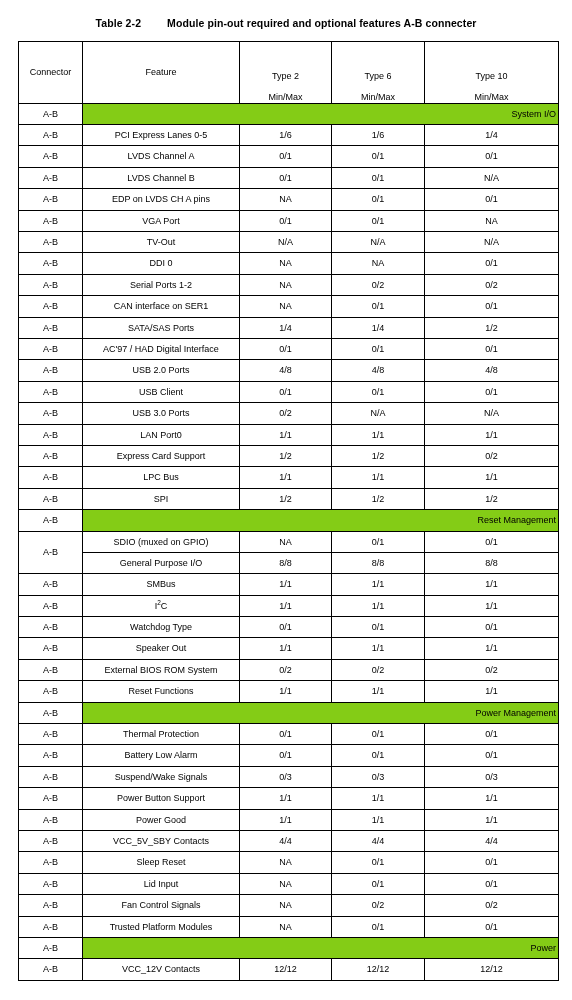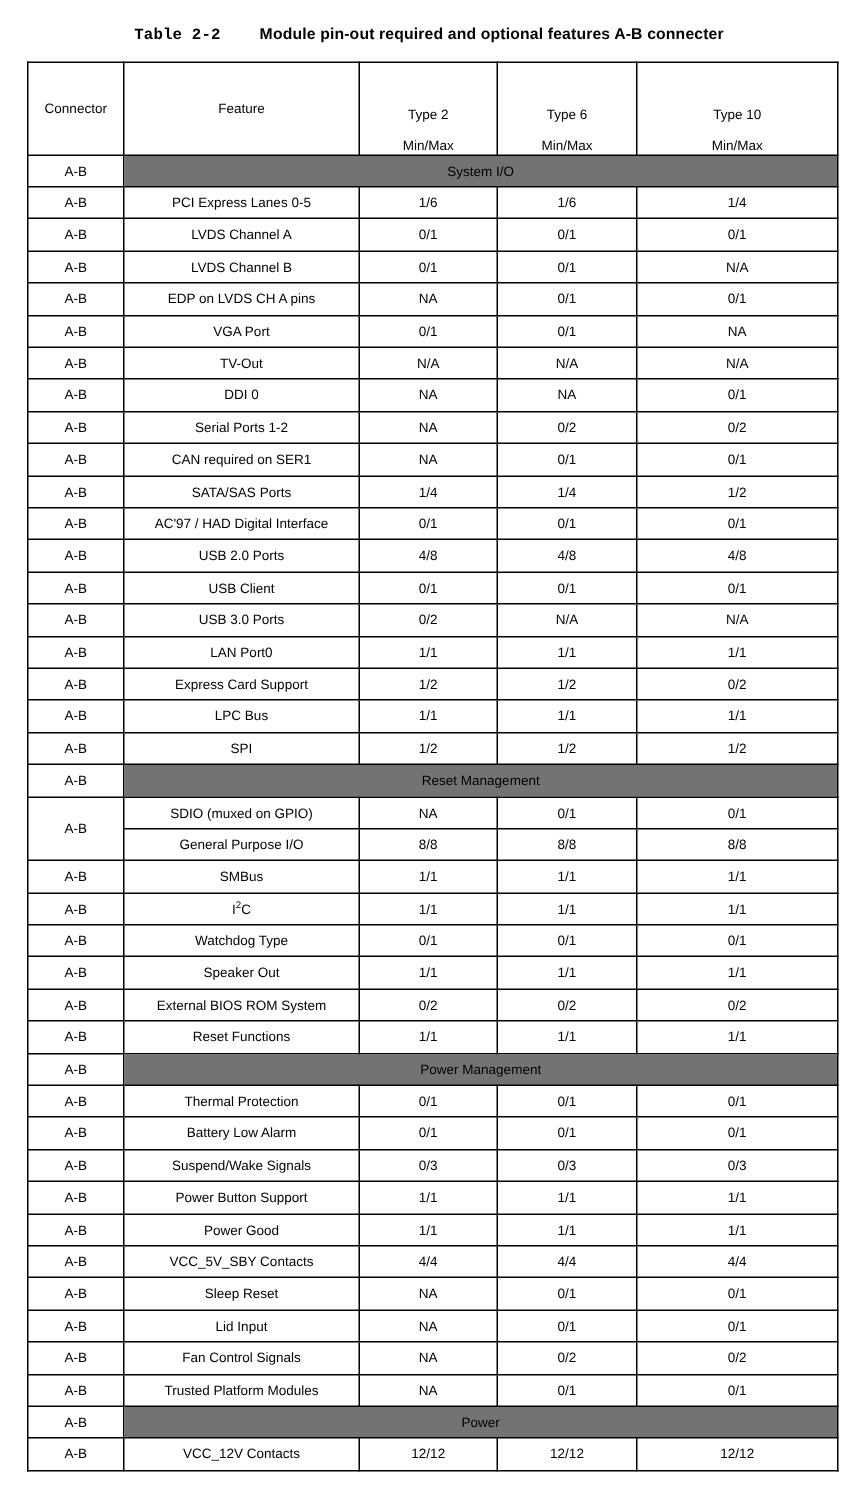--- a/index.html
+++ b/index.html
@@ -31,21 +31,20 @@
     top: 17px;
     width: 572px;
     text-align: center;
     font-size: 10.5px;
     font-weight: bold;
     letter-spacing: 0.1px;
     white-space: nowrap;
   }
   .caption .cap-num {
     display: inline-block;
-    font-family: Liberation Mono, monospace;
   }
   .caption .cap-gap {
     display: inline-block;
     width: 26px;
   }
   .caption .cap-text {
     display: inline-block;
   }
 
   
@@ -90,22 +89,22 @@
     flex-direction: column;
     justify-content: center;
     align-items: center;
     gap: 11px;
     height: 100%;
     margin-top: 29px;
   }
   .hdr-two span { display: block; }
 
   tr.section-row td.section-cell {
-    background: #737373;
-    text-align: center;
+    background: #84cc16;
+    text-align: right;
   }
 
   .sup {
     font-size: 6.5px;
     vertical-align: super;
     line-height: 0;
   }
 </style>
 </head>
 <body>
@@ -205,21 +204,21 @@
           </tr>
           <tr>
             <td>A-B</td>
             <td>Serial Ports 1-2</td>
             <td>NA</td>
             <td>0/2</td>
             <td>0/2</td>
           </tr>
           <tr>
             <td>A-B</td>
-            <td>CAN required on SER1</td>
+            <td>CAN interface on SER1</td>
             <td>NA</td>
             <td>0/1</td>
             <td>0/1</td>
           </tr>
           <tr>
             <td>A-B</td>
             <td>SATA/SAS Ports</td>
             <td>1/4</td>
             <td>1/4</td>
             <td>1/2</td>

